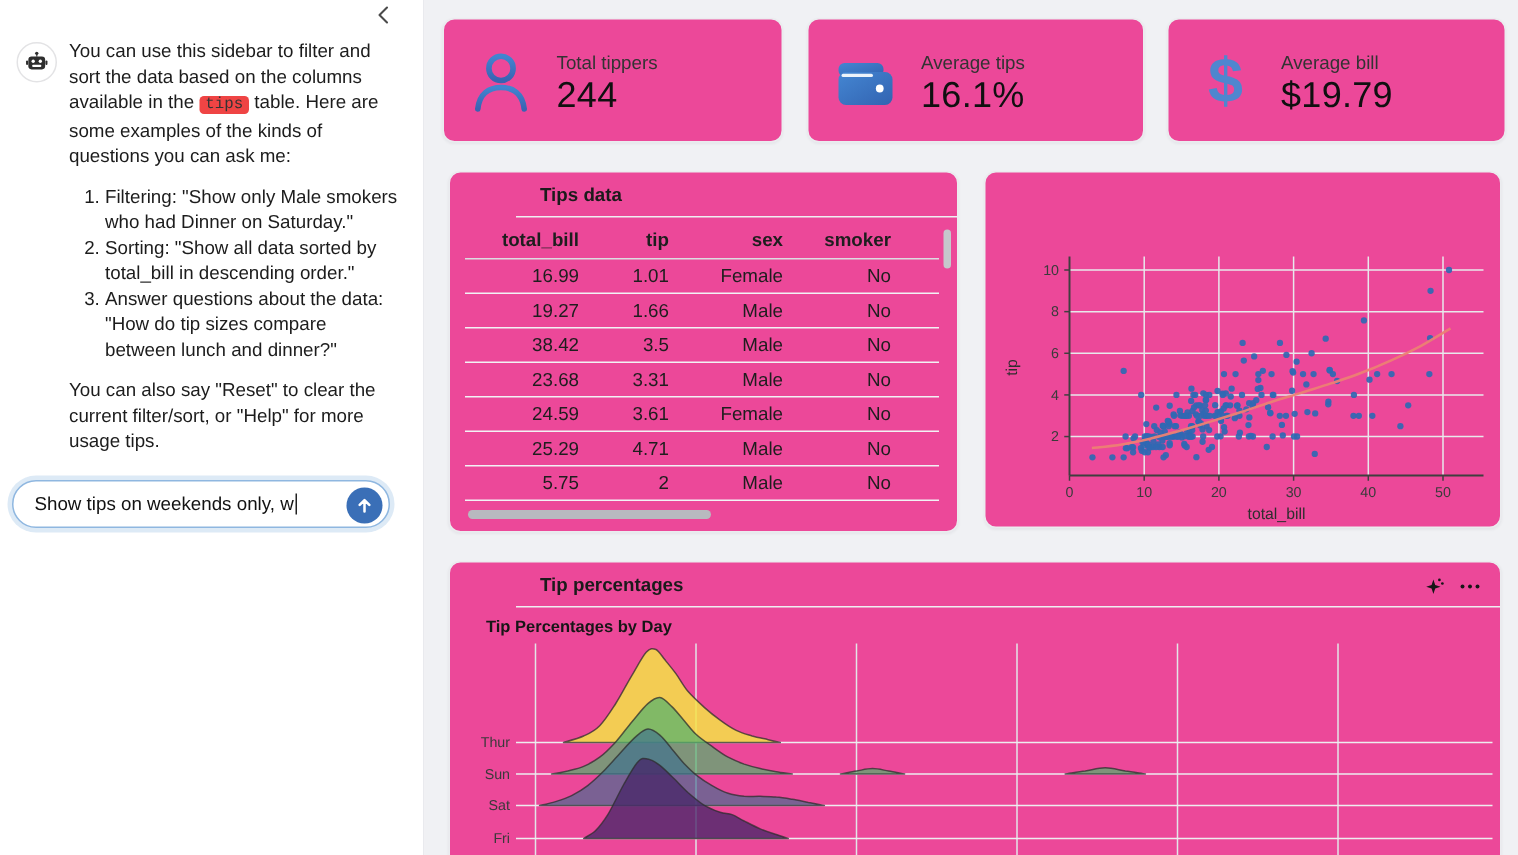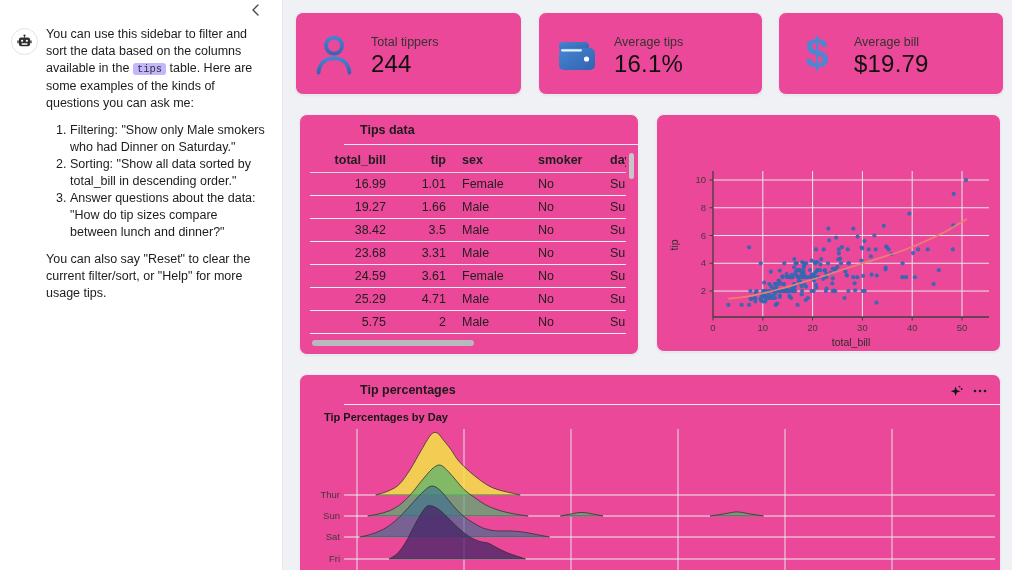--- a/index.html
+++ b/index.html
@@ -7,21 +7,21 @@
   body { position:relative; background:#f0f1f4; font-family:"Liberation Sans","DejaVu Sans",sans-serif; color:#1f1f1f; }
 
   
   .sidebar { position:absolute; left:0; top:0; bottom:0; width:283px; background:#fff; border-right:1px solid #e9eaee; }
   .collapse-btn { position:absolute; left:248px; top:2px; width:16px; height:16px; cursor:pointer; }
   .chat-avatar { position:absolute; left:11px; top:28px; width:27px; height:27px; border-radius:50%; border:1px solid #e3e3e5; background:#fff; display:flex; align-items:center; justify-content:center; }
   .chat-body { position:absolute; left:46px; top:26px; width:222px; font-size:12.5px; line-height:17px; color:#1c1c1c; }
   .chat-body p.p1 { margin-bottom:10px; }
   .chat-body ol { padding-left:24px; margin:0 0 10px 0; }
   .chat-body li { margin:0; }
-  .code-chip { font-family:"Liberation Mono","DejaVu Sans Mono",monospace; font-size:10.5px; background:#c4b5fd; border-radius:3px; padding:0 4px; color:#333; }
+  .code-chip { font-family:"Liberation Mono","DejaVu Sans Mono",monospace; font-size:10.5px; background:#ef4444; border-radius:3px; padding:0 4px; color:#333; }
   .chat-input { position:absolute; left:8px; top:320px; width:252px; height:32px; background:#fff; border:1px solid #8fb7e0; border-radius:16px; box-shadow:0 0 0 3px rgba(120,170,220,.25); display:flex; align-items:center; padding-left:14px; }
   .chat-input-text { font-size:12.5px; color:#111; white-space:nowrap; overflow:hidden; }
   .caret { display:inline-block; width:1px; height:14px; background:#222; margin-left:1px; vertical-align:-2px; }
   .send-btn { position:absolute; right:4px; top:3.5px; width:24px; height:24px; border-radius:50%; background:#3a6fb7; display:flex; align-items:center; justify-content:center; cursor:pointer; }
 
   
   .card { position:absolute; background:#ec4899; border:1px solid #ebecef; border-radius:8px; box-shadow:0 1px 2px rgba(16,24,40,.05); }
   #stat-card-1 { left:295px; top:12px; width:227px; height:83px; }
   #stat-card-2 { left:538px; top:12px; width:225px; height:83px; }
   #stat-card-3 { left:778px; top:12px; width:226px; height:83px; }
@@ -35,21 +35,21 @@
 
   .card-header { position:relative; height:30px; border-bottom:1px solid #efeff2;margin-left:44px; }
   .card-title { position:absolute; left:16px; top:8px; font-size:12.5px; font-weight:700; color:#1b1b1b; }
   .hdr-icon { position:absolute; top:8px; width:16px; height:16px; cursor:pointer; display:flex; align-items:center; justify-content:center; }
   .hdr-icon.sparkle { right:36px; }
   .hdr-icon.more { right:12px; }
 
   
   .table-wrap { position:absolute; left:10px; right:12px; top:34px; bottom:18px; overflow:hidden; }
   table.tips { border-collapse:collapse; table-layout:fixed; width:392px; font-size:12.5px; }
-  table.tips th, table.tips td { padding:4px 8px; text-align:left; white-space:nowrap; height:23px; color:#1e1e1e; }
+  table.tips th, table.tips td { padding:4px 8px; text-align:right; white-space:nowrap; height:23px; color:#1e1e1e; }
   table.tips th { font-weight:700; border-bottom:1px solid #dcdce1; }
   table.tips td { border-bottom:1px solid #f2f2f5; }
   table.tips .num { text-align:right; }
   .col-bill{width:84px;} .col-tip{width:60px;} .col-sex{width:76px;} .col-smoker{width:72px;} .col-day{width:100px;}
   .vscroll { position:absolute; right:4px; top:38px; width:5px; height:26px; background:#c6c7cc; border-radius:3px; cursor:pointer; }
   .hscroll { position:absolute; left:12px; bottom:8px; width:162px; height:6px; background:#b8b9bf; border-radius:3px; cursor:pointer; }
 
   .chart-svg { position:absolute; left:0; top:30px; }
   svg text { font-family:"Liberation Sans","DejaVu Sans",sans-serif; }
 </style>
@@ -79,20 +79,29 @@
   <div class="chat-body">
     <p class="p1"><span>You can use this sidebar to filter and sort the data based on the columns available in the </span><span class="code-chip">tips</span><span> table. Here are some examples of the kinds of questions you can ask me:</span></p>
     <ol>
       <li>Filtering: "Show only Male smokers who had Dinner on Saturday."</li>
       <li>Sorting: "Show all data sorted by total_bill in descending order."</li>
       <li>Answer questions about the data: "How do tip sizes compare between lunch and dinner?"</li>
     </ol>
     <p>You can also say "Reset" to clear the current filter/sort, or "Help" for more usage tips.</p>
   </div>
 
+  <div class="chat-input" role="textbox">
+    <span class="chat-input-text">Show tips on weekends only, w</span>
+      <span class="caret"></span>
+    <div class="send-btn">
+      <svg width="12" height="12" viewBox="0 0 12 12">
+        <path d="M6 10 V2.6 M2.8 5.6 L6 2.4 L9.2 5.6" fill="none" stroke="#fff" stroke-width="1.7" stroke-linecap="round" stroke-linejoin="round"></path>
+      </svg>
+    </div>
+  </div>
 </div>
 
 <div class="card" id="stat-card-1">
   <div class="stat-icon">
     <svg width="38" height="42" viewBox="0 0 34 38">
       <defs>
           <linearGradient id="pg" x1="0" y1="0" x2="0" y2="1">
             <stop offset="0" stop-color="#4185d0"></stop>
             <stop offset="1" stop-color="#3a63b2"></stop>
           </linearGradient>

